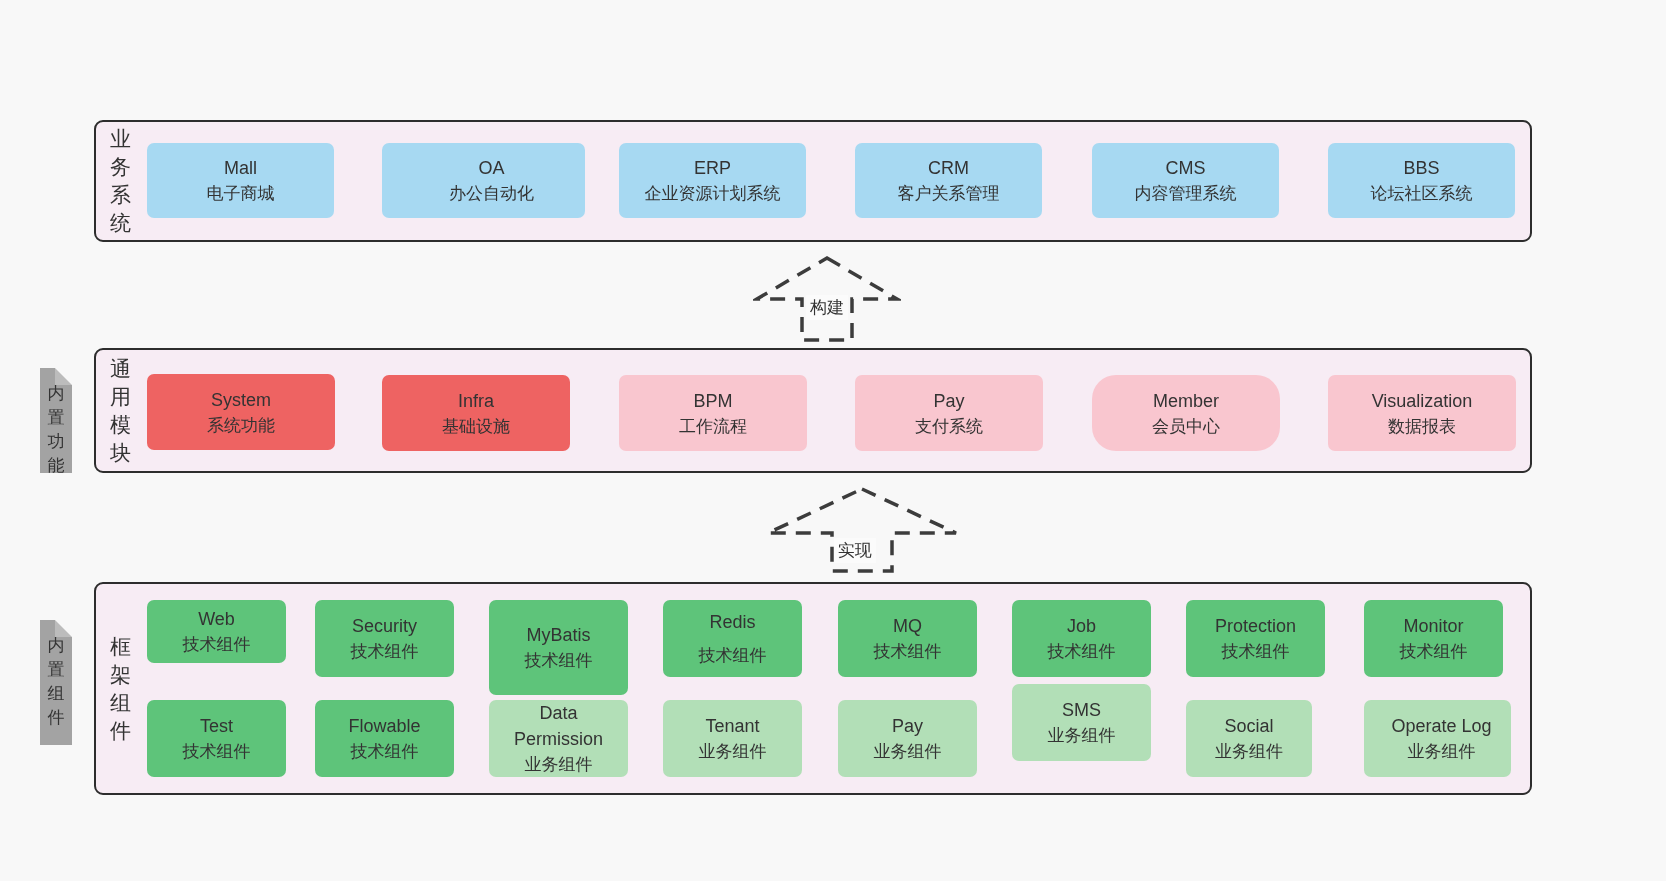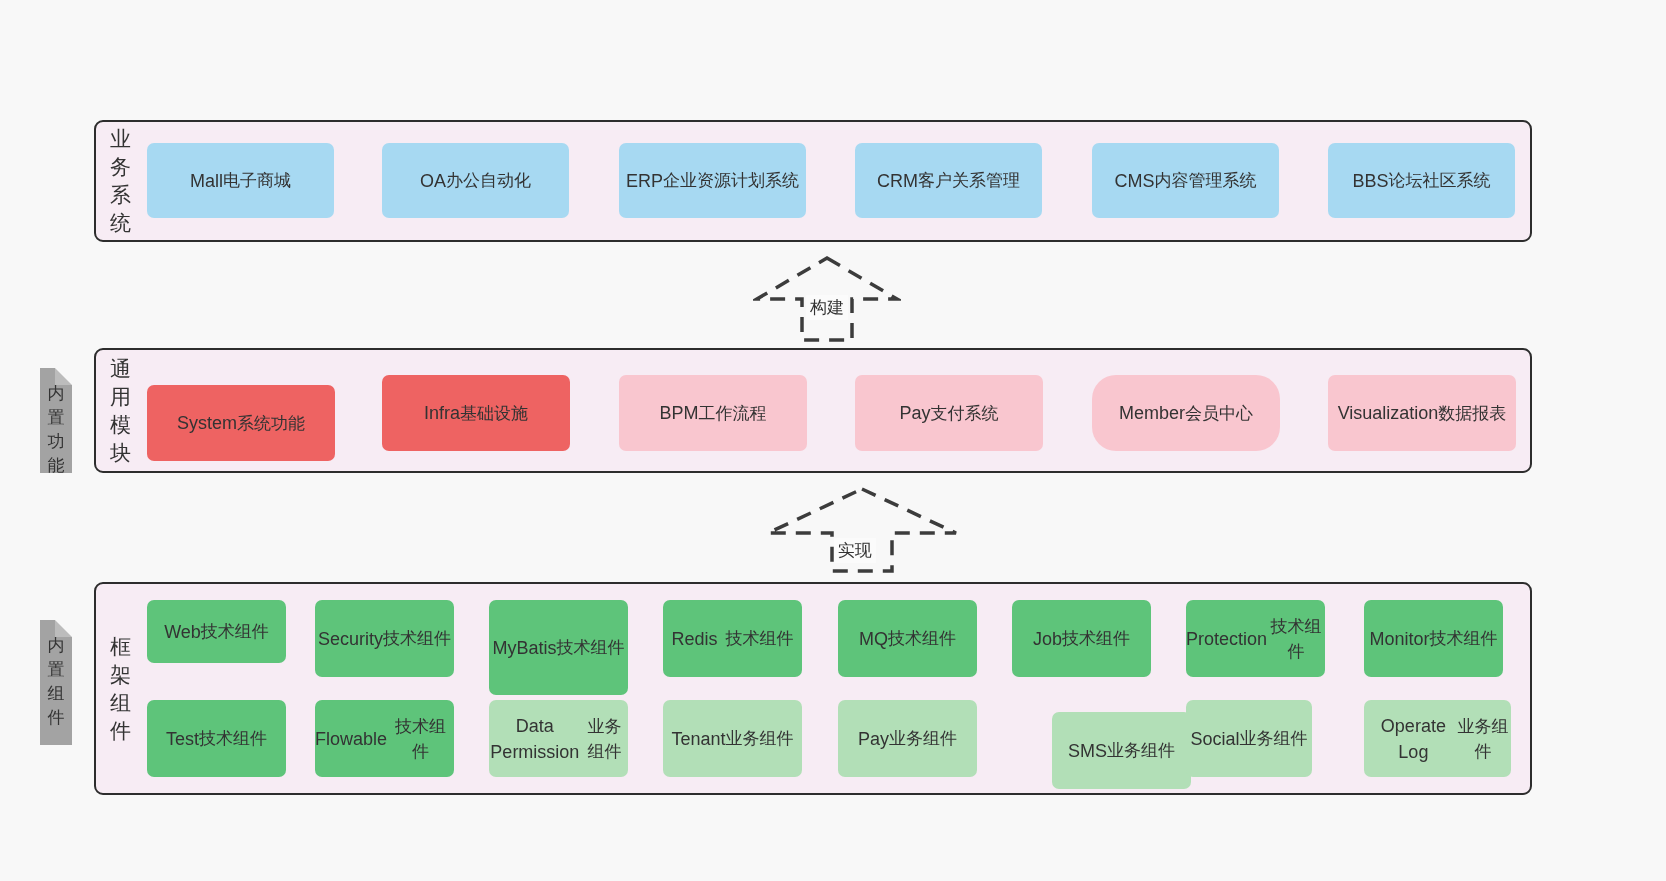--- a/index.html
+++ b/index.html
@@ -9,21 +9,21 @@
   .panel { position:absolute; left:94px; width:1438px; box-sizing:border-box;
            background:#f7ecf4; border:2px solid #2d2d2d; border-radius:9px; }
   #panel-business  { top:120px; height:122px; }
   #panel-modules   { top:348px; height:125px; }
   #panel-framework { top:582px; height:213px; }
 
   .vlabel { position:absolute; left:12px; top:50%; transform:translateY(-50%);
             width:26px; font-size:21px; line-height:28px; text-align:center;
             word-break:break-all; color:#333; letter-spacing:1px; }
 
-  .box { position:absolute; border-radius:7px; display:flex; flex-direction:row;
+  .box { position:absolute; border-radius:7px; display:flex; flex-direction:column;
          align-items:center; justify-content:center; text-align:center; color:#333; }
   .box .t { font-size:18px; line-height:26px; }
   .box .d { font-size:17px; line-height:25px; }
   .box .t.wrap { max-width:100px; }
   .blue   { background:#a7d9f2; }
   .red    { background:#ee6362; }
   .pink   { background:#f9c6cf; }
   .green  { background:#5ec47a; }
   .lgreen { background:#b2dfb7; }
 
@@ -50,21 +50,21 @@
 <body>
 
 <div class="page">
 
   <section class="panel" id="panel-business">
     <div class="vlabel">业务系统</div>
     <div class="box blue" style="left:51px;top:21px;width:187px;height:75px;">
       <div class="t">Mall</div>
       <div class="d">电子商城</div>
     </div>
-    <div class="box blue" style="left:286px;top:21px;width:187px;height:75px;">
+    <div class="box blue" style="left:286px;top:21px;width:187px;height:75px;padding-left:16px;">
       <div class="t">OA</div>
       <div class="d">办公自动化</div>
     </div>
     <div class="box blue" style="left:523px;top:21px;width:187px;height:75px;">
       <div class="t">ERP</div>
       <div class="d">企业资源计划系统</div>
     </div>
     <div class="box blue" style="left:759px;top:21px;width:187px;height:75px;">
       <div class="t">CRM</div>
       <div class="d">客户关系管理</div>
@@ -84,21 +84,21 @@
       <polygon points="74,3 144,44 99,44 99,85 49,85 49,44 4,44" fill="#f8f8f8" stroke="#3c3c3c" stroke-width="3.5" stroke-dasharray="15 10"></polygon>
     </svg>
     <span class="arrow-label">构建</span>
   </div>
 
   <div class="note" id="note-modules">
     <span class="note-text">内置功能</span>
   </div>
   <section class="panel" id="panel-modules">
     <div class="vlabel">通用模块</div>
-    <div class="box red" style="left:51px;top:35px;width:188px;height:76px;">
+    <div class="box red" style="left:51px;top:24px;width:188px;height:76px;">
       <div class="t">System</div>
       <div class="d">系统功能</div>
     </div>
     <div class="box red" style="left:286px;top:25px;width:188px;height:76px;">
       <div class="t">Infra</div>
       <div class="d">基础设施</div>
     </div>
     <div class="box pink" style="left:523px;top:25px;width:188px;height:76px;">
       <div class="t">BPM</div>
       <div class="d">工作流程</div>
@@ -176,21 +176,21 @@
       <div class="d">业务组件</div>
     </div>
     <div class="box lgreen" style="left:567px;top:116px;width:139px;height:77px;">
       <div class="t">Tenant</div>
       <div class="d">业务组件</div>
     </div>
     <div class="box lgreen" style="left:742px;top:116px;width:139px;height:77px;">
       <div class="t">Pay</div>
       <div class="d">业务组件</div>
     </div>
-    <div class="box lgreen" style="left:916px;top:128px;width:139px;height:77px;margin-left:40px;">
+    <div class="box lgreen" style="left:916px;top:100px;width:139px;height:77px;">
       <div class="t">SMS</div>
       <div class="d">业务组件</div>
     </div>
     <div class="box lgreen" style="left:1090px;top:116px;width:126px;height:77px;">
       <div class="t">Social</div>
       <div class="d">业务组件</div>
     </div>
     <div class="box lgreen" style="left:1268px;top:116px;width:139px;height:77px;padding-left:8px;">
       <div class="t">Operate Log</div>
       <div class="d">业务组件</div>

